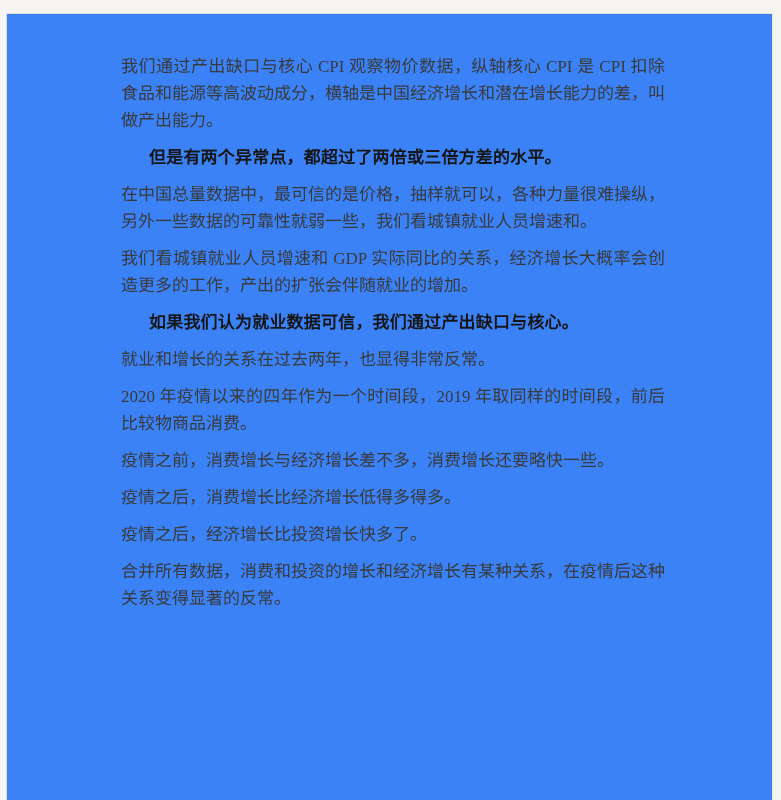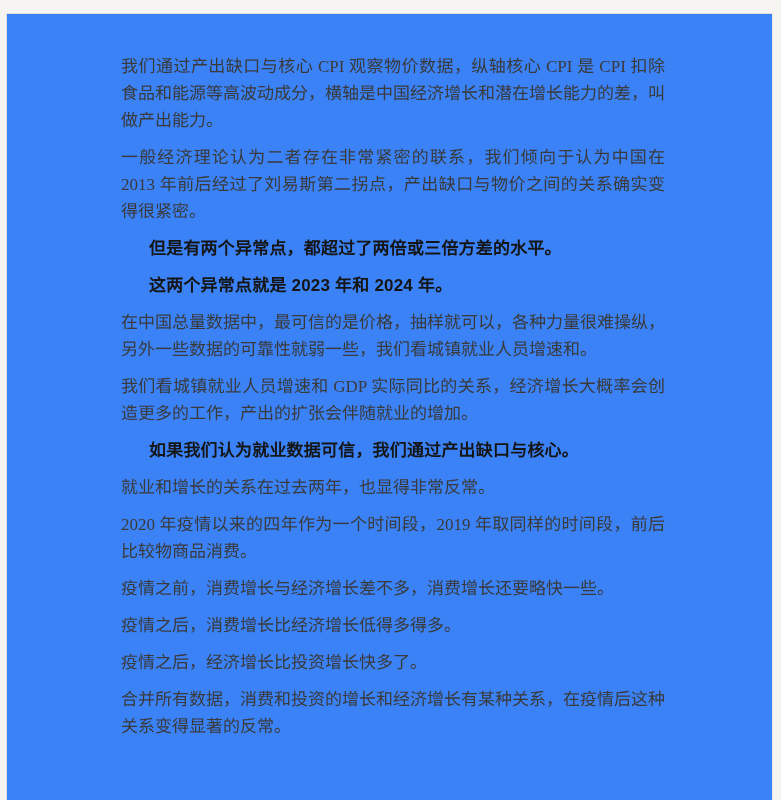--- a/index.html
+++ b/index.html
@@ -43,23 +43,21 @@
     letter-spacing: 0.2px;
     margin-left: 28px;
   }
 </style>
 </head>
 <body>
 
 <div class="page">
   <div class="doc-body">
     <p>我们通过产出缺口与核心 CPI 观察物价数据，纵轴核心 CPI 是 CPI 扣除食品和能源等高波动成分，横轴是中国经济增长和潜在增长能力的差，叫做产出能力。</p>
-    <p>一般经济理论认为二者存在非常紧密的联系，我们倾向于认为中国在 2013 年前后经过了刘易斯第二拐点，产出缺口与物价之间的关系确实变得很紧密。</p>
     <p class="bold">但是有两个异常点，都超过了两倍或三倍方差的水平。</p>
-    <p class="bold">这两个异常点就是 2023 年和 2024 年。</p>
     <p>在中国总量数据中，最可信的是价格，抽样就可以，各种力量很难操纵，另外一些数据的可靠性就弱一些，我们看城镇就业人员增速和。</p>
     <p>我们看城镇就业人员增速和 GDP 实际同比的关系，经济增长大概率会创造更多的工作，产出的扩张会伴随就业的增加。</p>
     <p class="bold">如果我们认为就业数据可信，我们通过产出缺口与核心。</p>
     <p>就业和增长的关系在过去两年，也显得非常反常。</p>
     <p>2020 年疫情以来的四年作为一个时间段，2019 年取同样的时间段，前后比较物商品消费。</p>
     <p>疫情之前，消费增长与经济增长差不多，消费增长还要略快一些。</p>
     <p>疫情之后，消费增长比经济增长低得多得多。</p>
     <p>疫情之后，经济增长比投资增长快多了。</p>
     <p>合并所有数据，消费和投资的增长和经济增长有某种关系，在疫情后这种关系变得显著的反常。</p>
 

